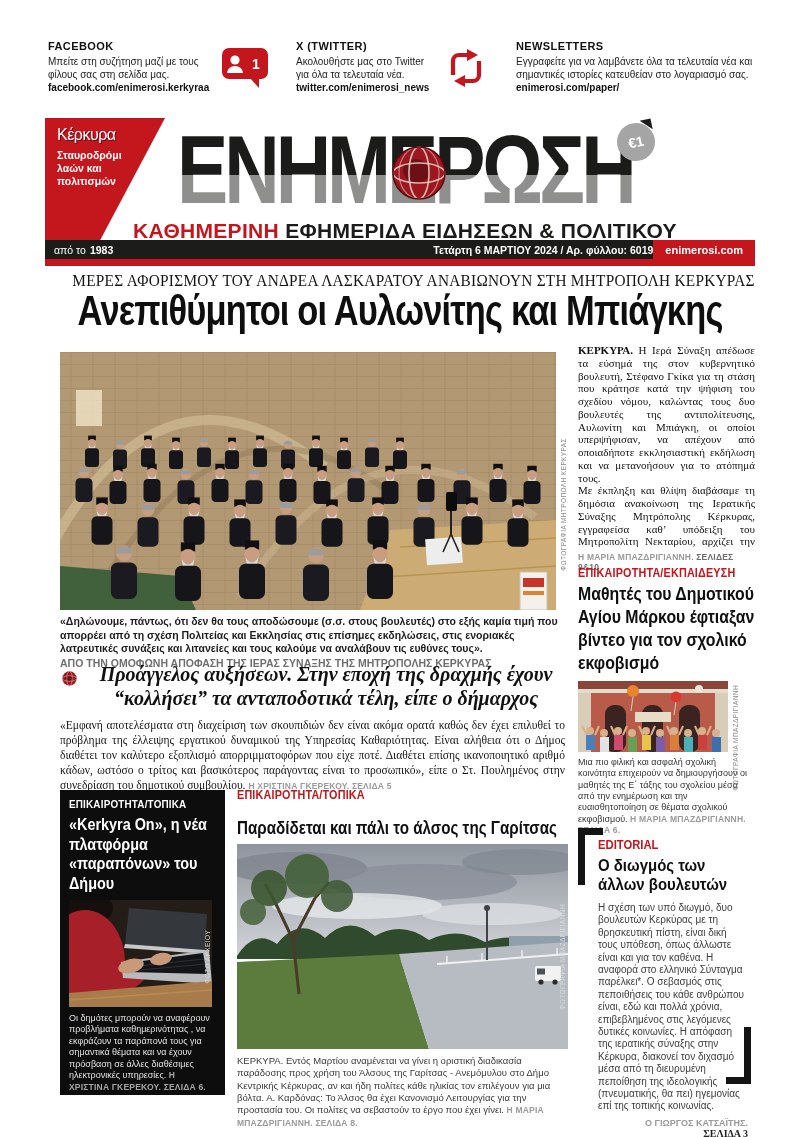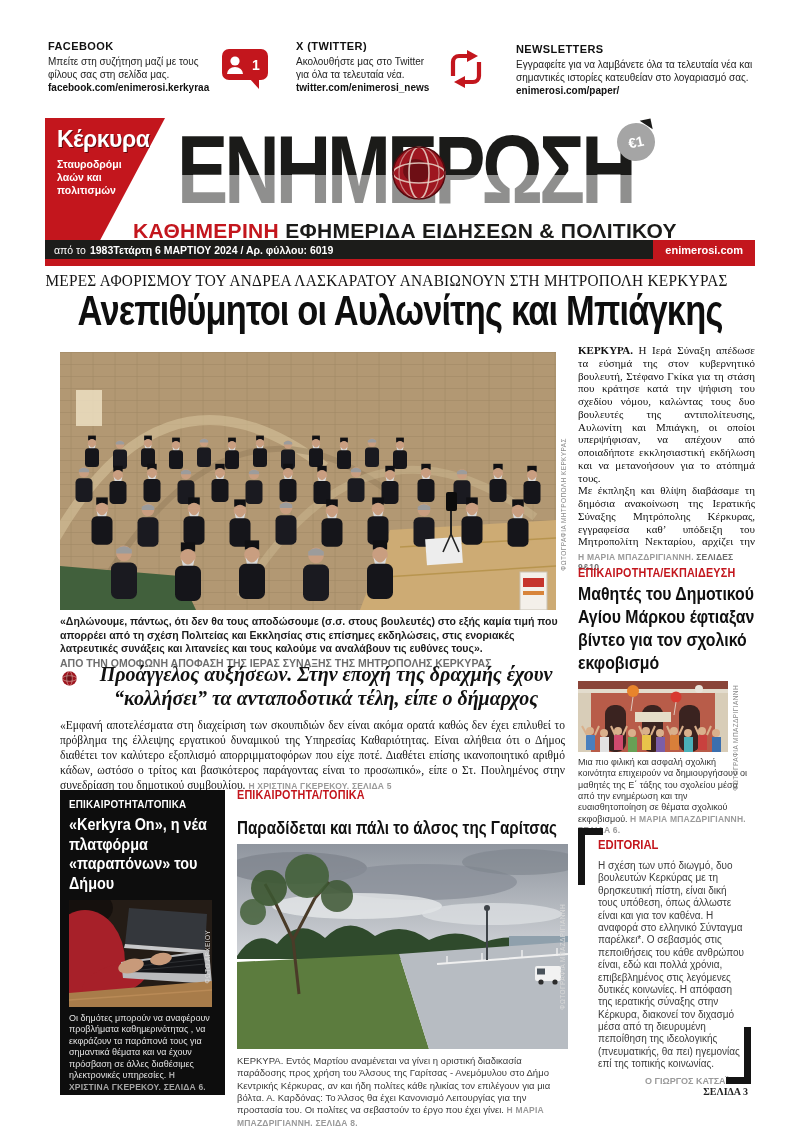--- a/index.html
+++ b/index.html
@@ -1,50 +1,50 @@
 <!DOCTYPE html>
 <html><head>
 <meta charset="utf-8">
 <style>
   html,body{margin:0;padding:0;background:#e9e9e9;}
   .page{position:relative;width:800px;height:1137px;margin:0 auto;background:#fff;
         font-family:"Liberation Sans",sans-serif;overflow:hidden;color:#1a1a1a;}
   
   .social{position:absolute;left:48px;top:40px;width:710px;height:70px;display:flex;align-items:flex-start;}
-  .scell{display:flex;align-items:flex-end;}
+  .scell{display:flex;align-items:flex-start;}
   .stext .stitle{font-size:11px;font-weight:bold;letter-spacing:.4px;color:#111;margin-bottom:3px;}
   .stext .sbody{font-size:10px;line-height:1.3;color:#222;}
   .stext .surl{font-size:10px;font-weight:bold;color:#111;margin-top:1px;cursor:pointer;}
   .sicon{margin-left:10px;margin-top:8px;}
   .sdiv{width:1px;height:54px;background:#c9c9c9;margin:2px 14px 0 14px;}
   
   .badge{position:absolute;left:45px;top:118px;width:120px;height:122px;background:#c3161d;
          clip-path:polygon(0 0,100% 0,46% 100%,0 100%);color:#fff;padding:8px 6px 0 12px;box-sizing:border-box;}
-  .badge-title{font-size:23px;font-weight:bold;letter-spacing:-.5px;text-shadow:1px 1px 0 #5d0a0e;}
+  .badge-title{font-size:16px;font-weight:normal;letter-spacing:-.5px;text-shadow:1px 1px 0 #5d0a0e;}
   .badge-sub{font-size:10.5px;font-weight:bold;line-height:1.25;margin-top:5px;width:66px;}
   .logo-row{position:absolute;left:120px;right:110px;top:126px;text-align:center;}
   .logo{display:inline-block;font-weight:bold;font-size:96px;line-height:.92;letter-spacing:-5px;
         transform:scaleX(.8);transform-origin:center top;
         background:linear-gradient(180deg,#1b1b19 0%,#1b1b19 56%,#8f8f8e 56%,#8f8f8e 100%);
         -webkit-background-clip:text;background-clip:text;color:transparent;}
   .globe{position:absolute;left:392px;top:146px;width:54px;height:54px;}
   .price{position:absolute;left:617px;top:123px;width:38px;height:38px;border-radius:50%;background:#a5a5a5;
          color:#fff;font-weight:bold;font-size:14px;display:flex;align-items:center;justify-content:center;
          transform:rotate(-12deg);}
   .price::after{content:"";position:absolute;right:0;top:-1px;border-left:11px solid transparent;border-top:11px solid #1b1b19;}
   .tagline{position:absolute;left:120px;right:110px;top:219px;text-align:center;font-size:21px;font-weight:bold;letter-spacing:.3px;}
   .tl-red{color:#c3161d;} .tl-black{color:#1b1b19;}
   .datebar{position:absolute;left:45px;top:240px;width:710px;height:19px;background:#1c1c1a;display:flex;align-items:center;box-sizing:border-box;}
   .db-left{color:#fff;font-size:10.5px;padding-left:9px;white-space:nowrap;}
   .db-left b{margin-left:4px;}
-  .db-center{flex:1;text-align:left;color:#fff;font-size:10.5px;font-weight:bold;}
+  .db-center{flex:1;text-align:right;color:#fff;font-size:10.5px;font-weight:bold;}
   .db-site{background:#c3161d;color:#fff;font-weight:bold;font-size:11px;height:100%;display:flex;align-items:center;padding:0 12px;cursor:pointer;}
   .redstrip{position:absolute;left:45px;top:259px;width:710px;height:7px;background:#c3161d;}
   
-  .kicker{position:absolute;left:45px;top:271px;width:710px;text-align:left;font-family:"Liberation Serif",serif;
+  .kicker{position:absolute;left:45px;top:271px;width:710px;text-align:right;font-family:"Liberation Serif",serif;
           font-size:17px;color:#141414;letter-spacing:.3px;}
   .kicker span{display:inline-block;width:111%;margin-left:-5.5%;transform:scaleX(.9);transform-origin:center top;}
   .mainhead{position:absolute;left:45px;top:288px;width:710px;text-align:center;font-size:42px;font-weight:bold;
             letter-spacing:-1px;line-height:1.1;color:#0e0e0e;}
   .mainhead span{display:inline-block;width:122%;margin-left:-11%;transform:scaleX(.82);transform-origin:center top;}
   
   .leftcol{position:absolute;left:60px;top:352px;width:508px;height:748px;}
   .rightcol{position:absolute;left:578px;top:344px;width:177px;height:762px;}
   figure{margin:0;}
   .vcred{position:absolute;writing-mode:vertical-rl;transform:rotate(180deg);font-size:6.5px;letter-spacing:.4px;
@@ -457,20 +457,21 @@
       <div class="rc-cap">
         <span>Μια πιο φιλική και ασφαλή σχολική κοινότητα επιχειρούν να δημιουργήσουν οι μαθητές της Ε΄ τάξης του σχολείου μέσα από την ενημέρωση και την ευαισθητοποίηση σε θέματα σχολικού εκφοβισμού.</span>
         <span class="byl">Η ΜΑΡΙΑ ΜΠΑΖΔΡΙΓΙΑΝΝΗ. ΣΕΛΙΔΑ 6.</span>
       </div>
     </div>
 
     <div class="editorial">
       <div class="br-tl"></div>
       <div class="br-br"></div>
       <div class="ed-label"><span class="cnd90">EDITORIAL</span></div>
+      <div class="ed-head"><span class="cnd88">Ο διωγμός των άλλων βουλευτών</span></div>
       <div class="ed-body">Η σχέση των υπό διωγμό, δυο βουλευτών Κερκύρας με τη θρησκευτική πίστη, είναι δική τους υπόθεση, όπως άλλωστε είναι και για τον καθένα. Η αναφορά στο ελληνικό Σύνταγμα παρέλκει*. Ο σεβασμός στις πεποιθήσεις του κάθε ανθρώπου είναι, εδώ και πολλά χρόνια, επιβεβλημένος στις λεγόμενες δυτικές κοινωνίες. Η απόφαση της ιερατικής σύναξης στην Κέρκυρα, διακονεί τον διχασμό μέσα από τη διευρυμένη πεποίθηση της ιδεολογικής (πνευματικής, θα πει) ηγεμονίας επί της τοπικής κοινωνίας.</div>
       <div class="ed-byl">
         <span class="name">Ο ΓΙΩΡΓΟΣ ΚΑΤΣΑΪΤΗΣ.</span>
         <span class="pg">ΣΕΛΙΔΑ 3</span>
       </div>
     </div>
   </div>
 
 </div>
 

